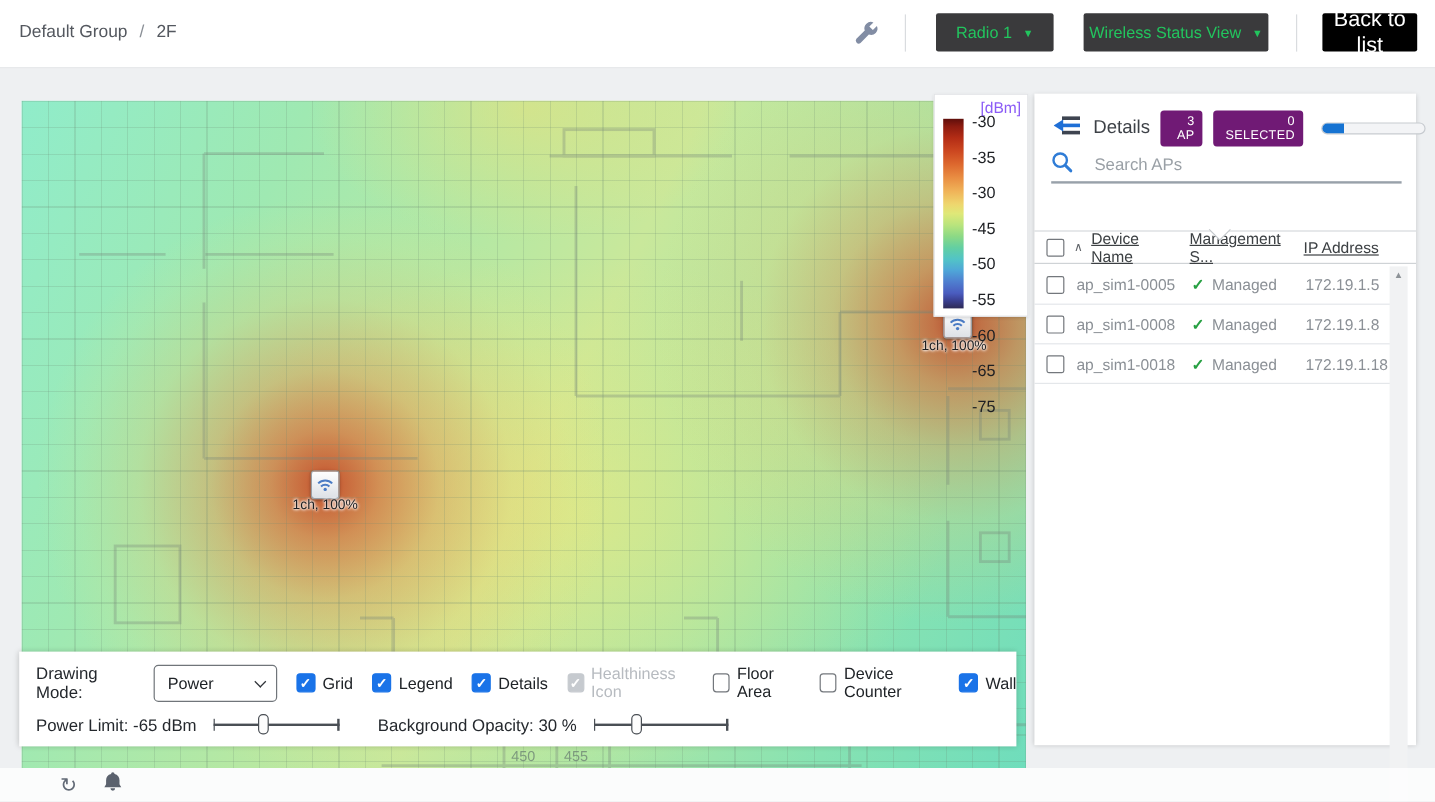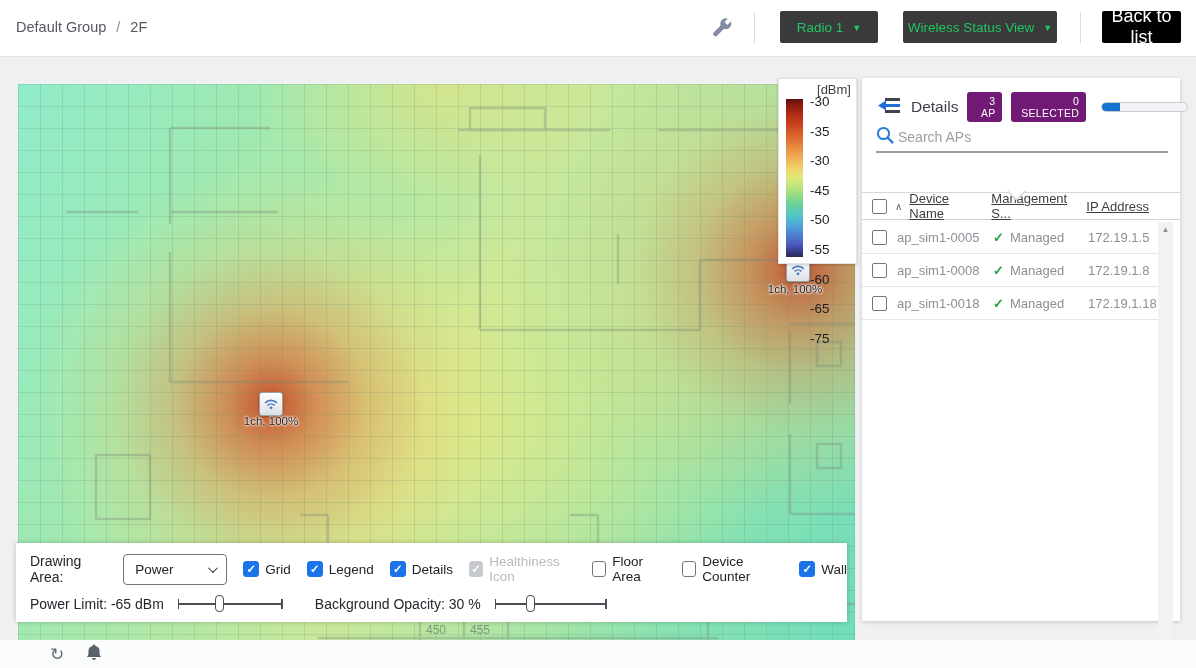--- a/index.html
+++ b/index.html
@@ -39,38 +39,38 @@
 
   .ap { position:absolute; width:24px; height:24px; border:1px solid #9aa0a6; border-radius:3px;
     background:linear-gradient(#fefefe, #dde1e6); box-shadow:0 1px 2px rgba(0,0,0,0.25);
     display:flex; align-items:center; justify-content:center; cursor:pointer; z-index:3; }
   .ap-label { position:absolute; font-size:11.5px; color:#1c1e21; white-space:nowrap; z-index:3;
     text-shadow:0 0 3px #fff, 0 0 3px #fff, 0 0 2px #fff; transform:translateX(-50%); }
 
   
   .legend { left:778px; top:78px; width:79px; height:186px; background:#fff; z-index:5;
     border:1px solid #e1e3e6; box-shadow:0 1px 3px rgba(0,0,0,0.2); }
-  .legend-title { position:absolute; right:5px; top:3px; font-size:13px; color:#404040; }
+  .legend-title { position:absolute; right:5px; top:3px; font-size:13px; color:#8b5cf6; }
   .legend-bar { position:absolute; left:7px; top:20px; width:17px; height:158px;
     background:linear-gradient(to bottom,#5f0f0b 0%,#8c1b10 4%,#b32c15 10%,#cc4720 17%,#dd682e 24%,#e98d42 31%,#f0b258 38%,#eed66e 45%,#dfe878 50%,#b9e47d 56%,#8cd985 62%,#63cfa2 68%,#52c4c6 74%,#4fa6d8 80%,#4f7ecf 86%,#4a5cbf 92%,#3a3f8f 96%,#2e2a55 100%); }
   .legend-ticks { position:absolute; left:31px; top:14px; display:flex; flex-direction:column;gap:12px; }
   .legend-ticks span { font-size:13.5px; color:#1d1f23; height:17.6px; line-height:17.6px; }
 
   
   .panel { left:862px; top:78px; width:318px; height:543px; background:#fff; z-index:4;
     box-shadow:0 1px 4px rgba(0,0,0,0.18); }
   .p-head { position:absolute; left:16px; top:14px; display:flex; align-items:center; gap:9px; }
   .p-title { font-size:15.5px; color:#3d4147; }
   .badge { background:#701a75; color:#fff; font-size:10.5px; font-weight:normal; letter-spacing:.3px;
     padding:3px 7px; border-radius:3px;text-align:right; }
   .size-slider { position:relative; width:96px; height:10px; border:1px solid #c7cbd0; border-radius:6px;
     background:#f3f4f6; margin-left:6px; cursor:pointer; }
   .size-slider .fill { position:absolute; left:0; top:0; height:100%; width:21%; background:#1673d2; border-radius:6px 0 0 6px; }
   .search-row { position:absolute; left:14px; top:45px; width:292px; border-bottom:2px solid #98a1aa;
-    height:30px; display:flex; align-items:center; gap:4px; }
+    height:30px; display:flex; align-items:center; gap:18px; }
   .search-ph { font-size:14px; color:#9aa0a6; }
   .notch { position:absolute; left:148px; top:107px; width:13px; height:13px; background:#fff;
     border-right:1px solid #c4c8cc; border-bottom:1px solid #c4c8cc; transform:rotate(45deg); z-index:2; }
   .t-head { position:absolute; left:0; top:114px; width:318px; height:28px; border-top:1px solid #d6d9dc;
     border-bottom:1px solid #cfd3d6; display:flex; align-items:center; font-size:13px; color:#3c4043; }
   .t-head .col { text-decoration:underline; cursor:pointer; }
   .sort-caret { font-size:10px; color:#5f6368; }
   .cbx { width:15px; height:15px; border:1.5px solid #73777c; border-radius:2px; background:#fff; cursor:pointer; flex:none; }
   .t-row { position:absolute; left:0; width:302px; height:33px; border-bottom:1px solid #e4e7ea;
     display:flex; align-items:center; font-size:13px; color:#8b9096; }
@@ -267,21 +267,21 @@
   </div>
 
   <div class="scrollbar">
     <span class="s-up">▲</span>
 
   </div>
 </div>
 
 <div class="abs controls">
   <div class="c-row1">
-    <span class="c-label">Drawing Area:</span>
+    <span class="c-label">Drawing Mode:</span>
     <div class="select">
       <span class="val">Power</span>
       <span class="sel-caret"></span>
     </div>
     <label class="cb checked">
       <span class="box">
           <span class="mark">✓</span>
         </span>
       <span class="cb-label">Grid</span>
       </label>

